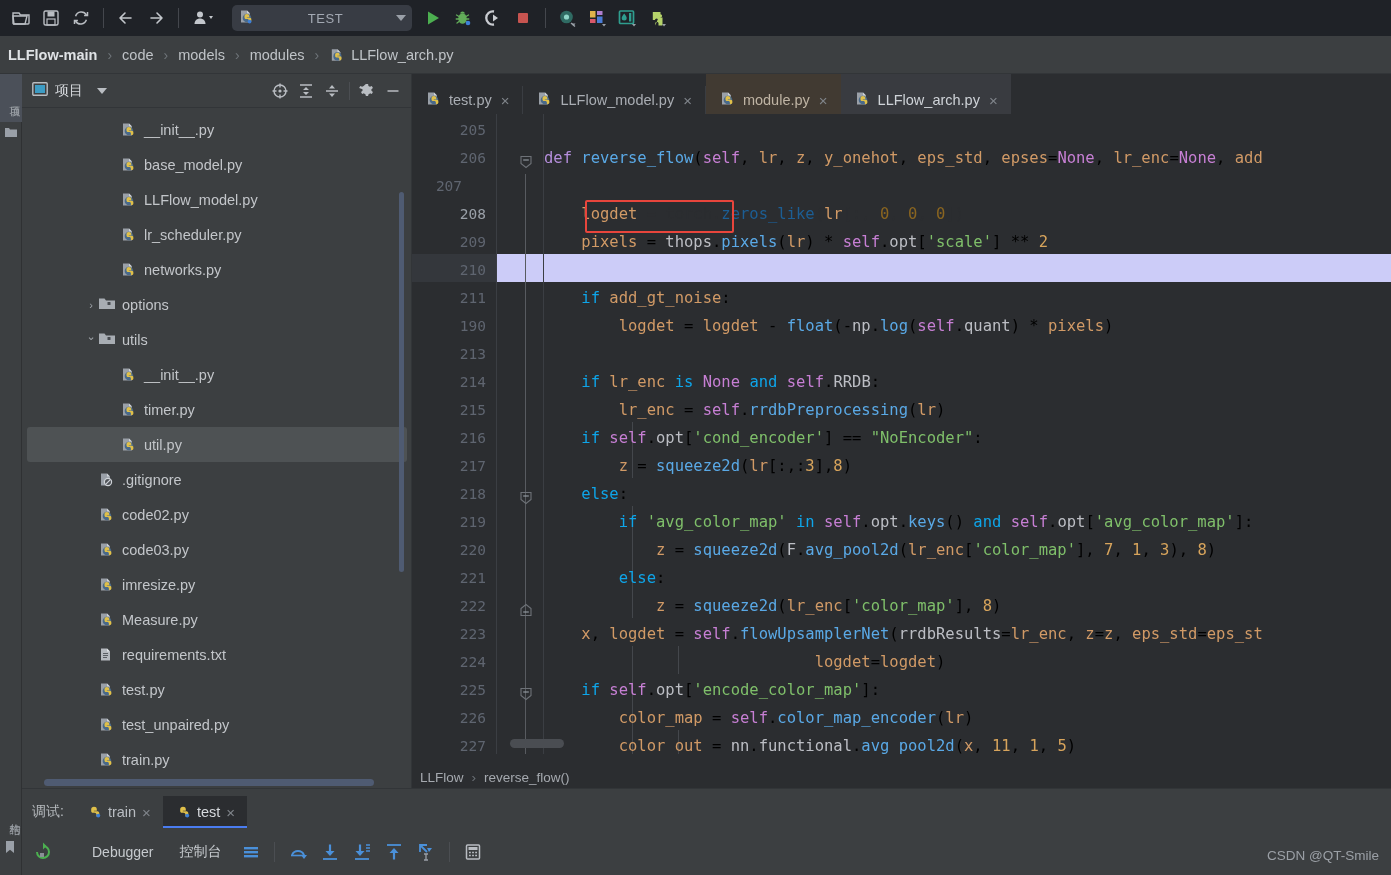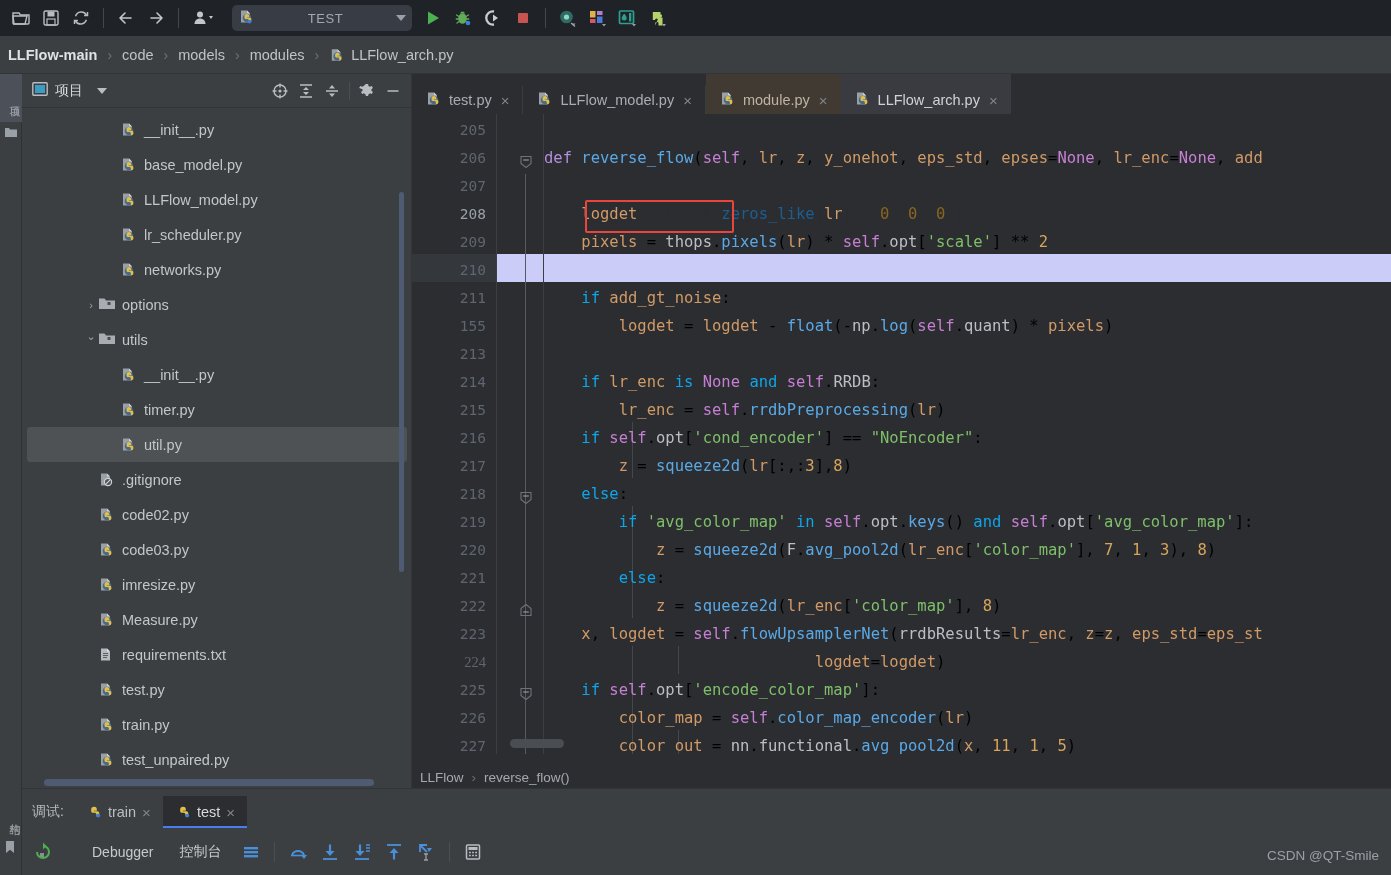--- a/index.html
+++ b/index.html
@@ -581,31 +581,31 @@
           <span class="tlabel">test.py</span>
         </div>
         <div class="trow" style="padding-left: 62px;">
           <span class="tarrow"></span>
           <span class="ticon"><svg width="17" height="17" viewBox="0 0 17 17">
               <path d="M3 2.5h6l3 3v9H3z" fill="#9aa0a8"></path>
               <path d="M9 2.5l3 3H9z" fill="#cfd3d8"></path>
               <circle cx="9" cy="10" r="4.3" fill="#4a6a8a"></circle>
               <path d="M6.5 8.2c0-1.2.9-2.1 2.4-2.1s2.4.7 2.4 2v1.2H8.8v.5h3.1c.9 0 1.5.8 1.5 2.1s-.6 2.2-1.6 2.2h-.9v-1.3c0-1-.6-1.7-1.6-1.7H7.9c-.8 0-1.4-.7-1.4-1.5z" fill="#e0c04a"></path>
             </svg></span>
+          <span class="tlabel">test_unpaired.py</span>
+        </div>
+        <div class="trow" style="padding-left: 62px;">
+          <span class="tarrow"></span>
+          <span class="ticon"><svg width="17" height="17" viewBox="0 0 17 17">
+              <path d="M3 2.5h6l3 3v9H3z" fill="#9aa0a8"></path>
+              <path d="M9 2.5l3 3H9z" fill="#cfd3d8"></path>
+              <circle cx="9" cy="10" r="4.3" fill="#4a6a8a"></circle>
+              <path d="M6.5 8.2c0-1.2.9-2.1 2.4-2.1s2.4.7 2.4 2v1.2H8.8v.5h3.1c.9 0 1.5.8 1.5 2.1s-.6 2.2-1.6 2.2h-.9v-1.3c0-1-.6-1.7-1.6-1.7H7.9c-.8 0-1.4-.7-1.4-1.5z" fill="#e0c04a"></path>
+            </svg></span>
           <span class="tlabel">train.py</span>
-        </div>
-        <div class="trow" style="padding-left: 62px;">
-          <span class="tarrow"></span>
-          <span class="ticon"><svg width="17" height="17" viewBox="0 0 17 17">
-              <path d="M3 2.5h6l3 3v9H3z" fill="#9aa0a8"></path>
-              <path d="M9 2.5l3 3H9z" fill="#cfd3d8"></path>
-              <circle cx="9" cy="10" r="4.3" fill="#4a6a8a"></circle>
-              <path d="M6.5 8.2c0-1.2.9-2.1 2.4-2.1s2.4.7 2.4 2v1.2H8.8v.5h3.1c.9 0 1.5.8 1.5 2.1s-.6 2.2-1.6 2.2h-.9v-1.3c0-1-.6-1.7-1.6-1.7H7.9c-.8 0-1.4-.7-1.4-1.5z" fill="#e0c04a"></path>
-            </svg></span>
-          <span class="tlabel">test_unpaired.py</span>
         </div>
         <div class="trow" style="padding-left: 40px;">
           <span class="ticon"><svg width="18" height="15" viewBox="0 0 18 15">
               <path d="M1 2.5h5.5L8 4.5h9V13H1z" fill="#a8adb3"></path>
               <rect x="9.5" y="6" width="3" height="3" rx="0.6" fill="#474b50"></rect>
             </svg></span>
           <span class="tlabel">experiments</span>
         </div>
       </div>
     <div class="scroll-v"></div>
@@ -699,38 +699,38 @@
       <div class="idguide" style="left:220px;top:392px;height:112px"></div>
       <div class="idguide" style="left:220px;top:532px;height:112px"></div>
 
       <div class="idguide" style="left:266px;top:532px;height:28px"></div>
       <div class="idguide" style="left:266px;top:616px;height:28px"></div>
 
       <div id="linenums">
           <div class="ln" style="top: -26px;">204</div>
           <div class="ln" style="top: 2px;">205</div>
           <div class="ln" style="top: 30px;">206</div>
-          <div class="ln" style="top: 58px;">207</div>
+          <div class="ln" style="top: 58px; text-align: center;">207</div>
           <div class="ln cur" style="top: 86px;">208</div>
           <div class="ln" style="top: 114px; padding-left: 15px;">209</div>
           <div class="ln" style="top: 142px;">210</div>
           <div class="ln" style="top: 170px;">211</div>
-          <div class="ln" style="top: 198px;">155</div>
+          <div class="ln" style="top: 198px;">190</div>
           <div class="ln" style="top: 226px;">213</div>
           <div class="ln" style="top: 254px;">214</div>
           <div class="ln" style="top: 282px;">215</div>
           <div class="ln" style="top: 310px;">216</div>
           <div class="ln" style="top: 338px;">217</div>
           <div class="ln" style="top: 366px;">218</div>
           <div class="ln" style="top: 394px;">219</div>
           <div class="ln" style="top: 422px;">220</div>
           <div class="ln" style="top: 450px;">221</div>
           <div class="ln" style="top: 478px;">222</div>
           <div class="ln" style="top: 506px;">223</div>
-          <div class="ln" style="top: 534px; font-family: Liberation Serif, serif;">224</div>
+          <div class="ln" style="top: 534px;">224</div>
           <div class="ln" style="top: 562px;">225</div>
           <div class="ln" style="top: 590px;">226</div>
           <div class="ln" style="top: 618px;">227</div>
         </div>
       <div class="code" id="code"><div class="cl" style="top: -26px; opacity: 0.55;">          </div><div class="cl" style="top: 2px;"></div><div class="cl" style="top: 30px;"><span class="def">def</span> <span class="fn">reverse_flow</span>(<span class="slf">self</span>, <span class="kw2">lr</span>, <span class="kw2">z</span>, <span class="kw2">y_onehot</span>, <span class="kw2">eps_std</span>, <span class="kw2">epses</span>=<span class="slf">None</span>, <span class="kw2">lr_enc</span>=<span class="slf">None</span>, <span class="kw2">add</span></div><div class="cl" style="top: 58px;"></div><div class="cl on-hl" style="top: 86px;">    <span class="kw2">logdet</span> = <span class="pln">torch</span>.<span class="fn">zeros_like</span>(<span class="kw2">lr</span>[:, <span class="num">0</span>, <span class="num">0</span>, <span class="num">0</span>])</div><div class="cl" style="top: 114px;">    <span class="kw2">pixels</span> = <span class="pln">thops</span>.<span class="fn">pixels</span>(<span class="kw2">lr</span>) * <span class="slf">self</span>.<span class="pln">opt</span>[<span class="str">'scale'</span>] ** <span class="num">2</span></div><div class="cl" style="top: 142px;"></div><div class="cl" style="top: 170px;">    <span class="kw">if</span> <span class="kw2">add_gt_noise</span>:</div><div class="cl" style="top: 198px;">        <span class="kw2">logdet</span> = <span class="kw2">logdet</span> - <span class="fn">float</span>(-<span class="pln">np</span>.<span class="fn">log</span>(<span class="slf">self</span>.<span class="pln">quant</span>) * <span class="kw2">pixels</span>)</div><div class="cl" style="top: 226px;"></div><div class="cl" style="top: 254px;">    <span class="kw">if</span> <span class="kw2">lr_enc</span> <span class="kw">is</span> <span class="slf">None</span> <span class="kw">and</span> <span class="slf">self</span>.<span class="pln">RRDB</span>:</div><div class="cl" style="top: 282px;">        <span class="kw2">lr_enc</span> = <span class="slf">self</span>.<span class="fn">rrdbPreprocessing</span>(<span class="kw2">lr</span>)</div><div class="cl" style="top: 310px;">    <span class="kw">if</span> <span class="slf">self</span>.<span class="pln">opt</span>[<span class="str">'cond_encoder'</span>] == <span class="str">"NoEncoder"</span>:</div><div class="cl" style="top: 338px;">        <span class="kw2">z</span> = <span class="fn">squeeze2d</span>(<span class="kw2">lr</span>[:,:<span class="num">3</span>],<span class="num">8</span>)</div><div class="cl" style="top: 366px;">    <span class="kw">else</span>:</div><div class="cl" style="top: 394px;">        <span class="kw">if</span> <span class="str">'avg_color_map'</span> <span class="kw">in</span> <span class="slf">self</span>.<span class="pln">opt</span>.<span class="fn">keys</span>() <span class="kw">and</span> <span class="slf">self</span>.<span class="pln">opt</span>[<span class="str">'avg_color_map'</span>]:</div><div class="cl" style="top: 422px;">            <span class="kw2">z</span> = <span class="fn">squeeze2d</span>(<span class="pln">F</span>.<span class="fn">avg_pool2d</span>(<span class="kw2">lr_enc</span>[<span class="str">'color_map'</span>], <span class="num">7</span>, <span class="num">1</span>, <span class="num">3</span>), <span class="num">8</span>)</div><div class="cl" style="top: 450px;">        <span class="kw">else</span>:</div><div class="cl" style="top: 478px;">            <span class="kw2">z</span> = <span class="fn">squeeze2d</span>(<span class="kw2">lr_enc</span>[<span class="str">'color_map'</span>], <span class="num">8</span>)</div><div class="cl" style="top: 506px;">    <span class="kw2">x</span>, <span class="kw2">logdet</span> = <span class="slf">self</span>.<span class="fn">flowUpsamplerNet</span>(<span class="pln">rrdbResults</span>=<span class="kw2">lr_enc</span>, <span class="kw2">z</span>=<span class="kw2">z</span>, <span class="kw2">eps_std</span>=<span class="kw2">eps_st</span></div><div class="cl" style="top: 534px;">                             <span class="kw2">logdet</span>=<span class="kw2">logdet</span>)</div><div class="cl" style="top: 562px;">    <span class="kw">if</span> <span class="slf">self</span>.<span class="pln">opt</span>[<span class="str">'encode_color_map'</span>]:</div><div class="cl" style="top: 590px;">        <span class="kw2">color_map</span> = <span class="slf">self</span>.<span class="fn">color_map_encoder</span>(<span class="kw2">lr</span>)</div><div class="cl" style="top: 618px;">        <span class="kw2">color_out</span> = <span class="pln">nn</span>.<span class="pln">functional</span>.<span class="fn">avg_pool2d</span>(<span class="kw2">x</span>, <span class="num">11</span>, <span class="num">1</span>, <span class="num">5</span>)</div></div>
 
       <div class="redbox" style="left:173px;top:86px;width:149px;height:33px"></div>
 
       <div class="hscroll-code"></div>
     </div>

